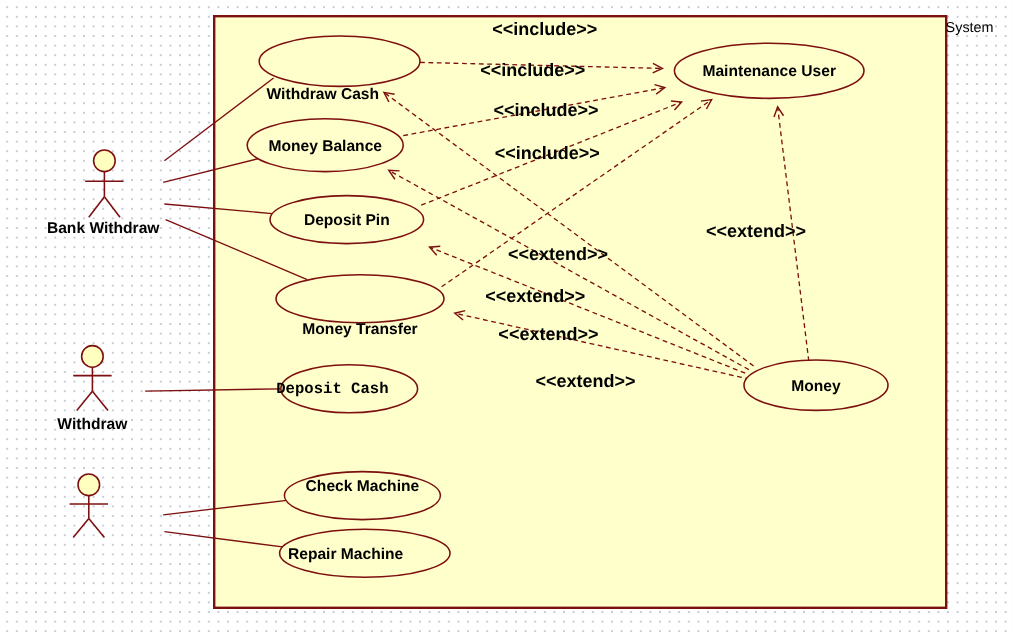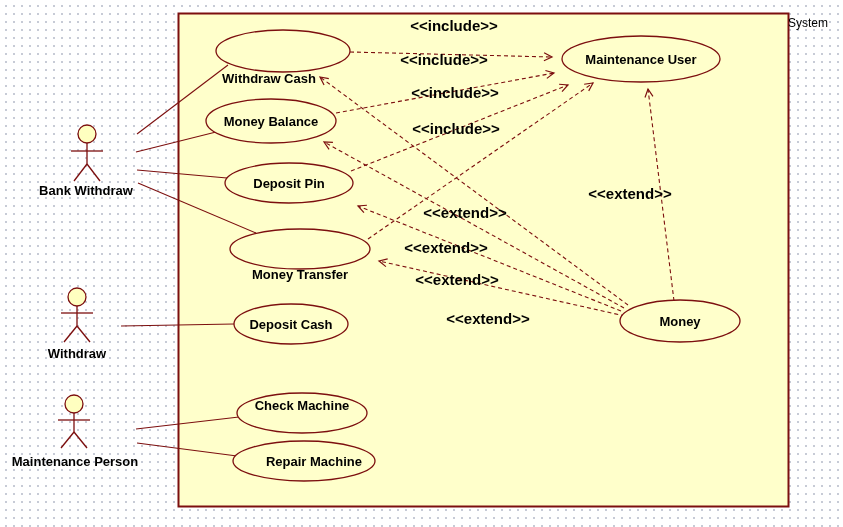--- a/index.html
+++ b/index.html
@@ -102,29 +102,28 @@
       <ellipse cx="680" cy="321" rx="60" ry="21"></ellipse>
     </g>
   </svg>
 
   <div class="lbl system-label" style="left:808px;top:23px;">System</div>
 
   <div class="lbl uc-label" style="left:269px;top:51px;margin-top:27px;">Withdraw Cash</div>
   <div class="lbl uc-label" style="left:271px;top:121px;">Money Balance</div>
   <div class="lbl uc-label" style="left:289px;top:183px;">Deposit Pin</div>
   <div class="lbl uc-label" style="left:300px;top:236px;margin-top:38px;">Money Transfer</div>
-  <div class="lbl uc-label" style="left:291px;top:324px;">Deposit Cash</div>
+  <div class="lbl uc-label" style="left:277px;top:324px;font-family:Liberation Mono, monospace;">Deposit Cash</div>
   <div class="lbl uc-label" style="left:302px;top:405px;">Check Machine</div>
-  <div class="lbl uc-label" style="left:314px;top:461px;text-align:right;">Repair Machine</div>
+  <div class="lbl uc-label" style="left:288px;top:461px;text-align:right;">Repair Machine</div>
   <div class="lbl uc-label" style="left:641px;top:59px;">Maintenance User</div>
   <div class="lbl uc-label" style="left:680px;top:321px;">Money</div>
 
   <div class="lbl actor-label" style="left:86px;top:190px;">Bank Withdraw</div>
   <div class="lbl actor-label" style="left:77px;top:353px;">Withdraw</div>
-  <div class="lbl actor-label" style="left:75px;top:461px;">Maintenance Person</div>
 
   <div class="lbl stereo-label" style="left:454px;top:25px;">&lt;&lt;include&gt;&gt;</div>
   <div class="lbl stereo-label" style="left:444px;top:59px;">&lt;&lt;include&gt;&gt;</div>
   <div class="lbl stereo-label" style="left:455px;top:92px;">&lt;&lt;include&gt;&gt;</div>
   <div class="lbl stereo-label" style="left:456px;top:128px;">&lt;&lt;include&gt;&gt;</div>
 
   <div class="lbl stereo-label" style="left:465px;top:212px;">&lt;&lt;extend&gt;&gt;</div>
   <div class="lbl stereo-label" style="left:446px;top:247px;">&lt;&lt;extend&gt;&gt;</div>
   <div class="lbl stereo-label" style="left:457px;top:279px;">&lt;&lt;extend&gt;&gt;</div>
   <div class="lbl stereo-label" style="left:488px;top:318px;">&lt;&lt;extend&gt;&gt;</div>

